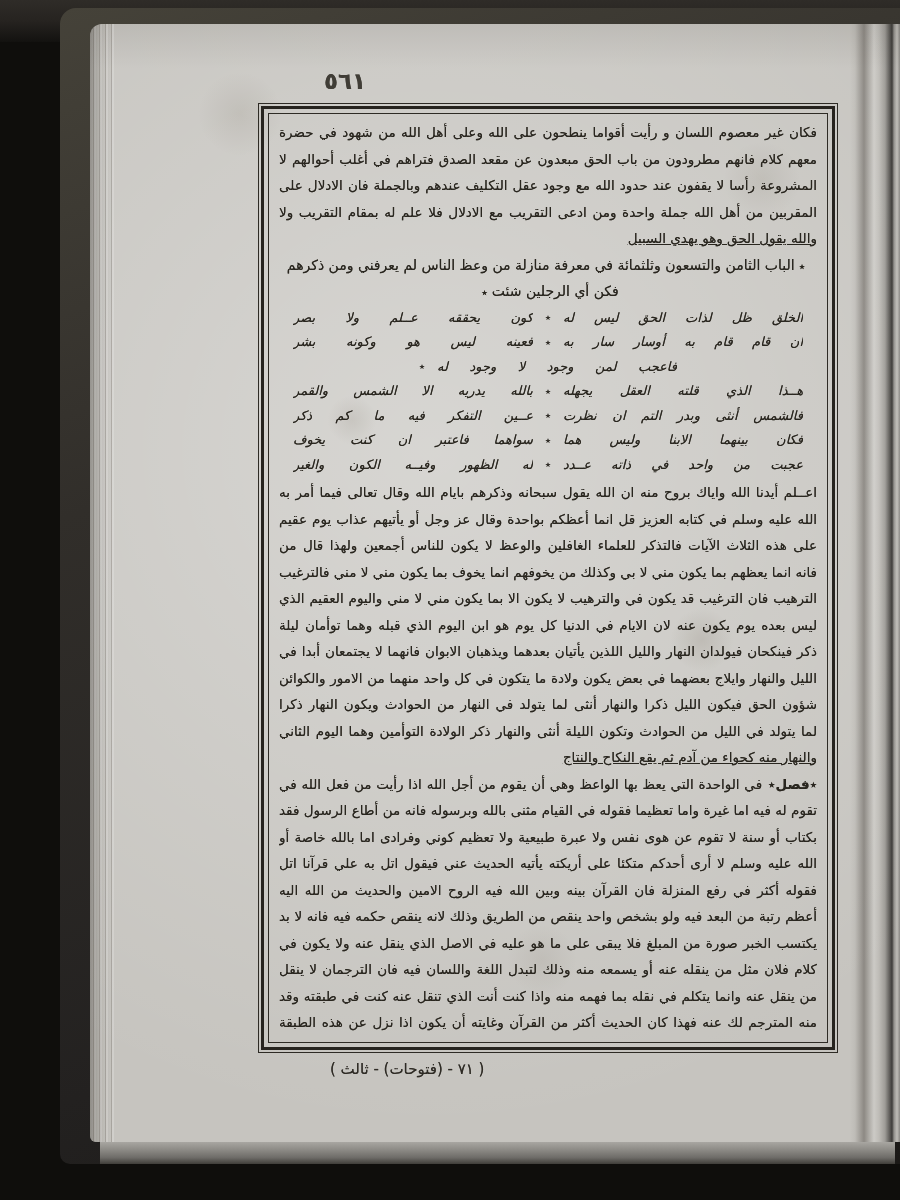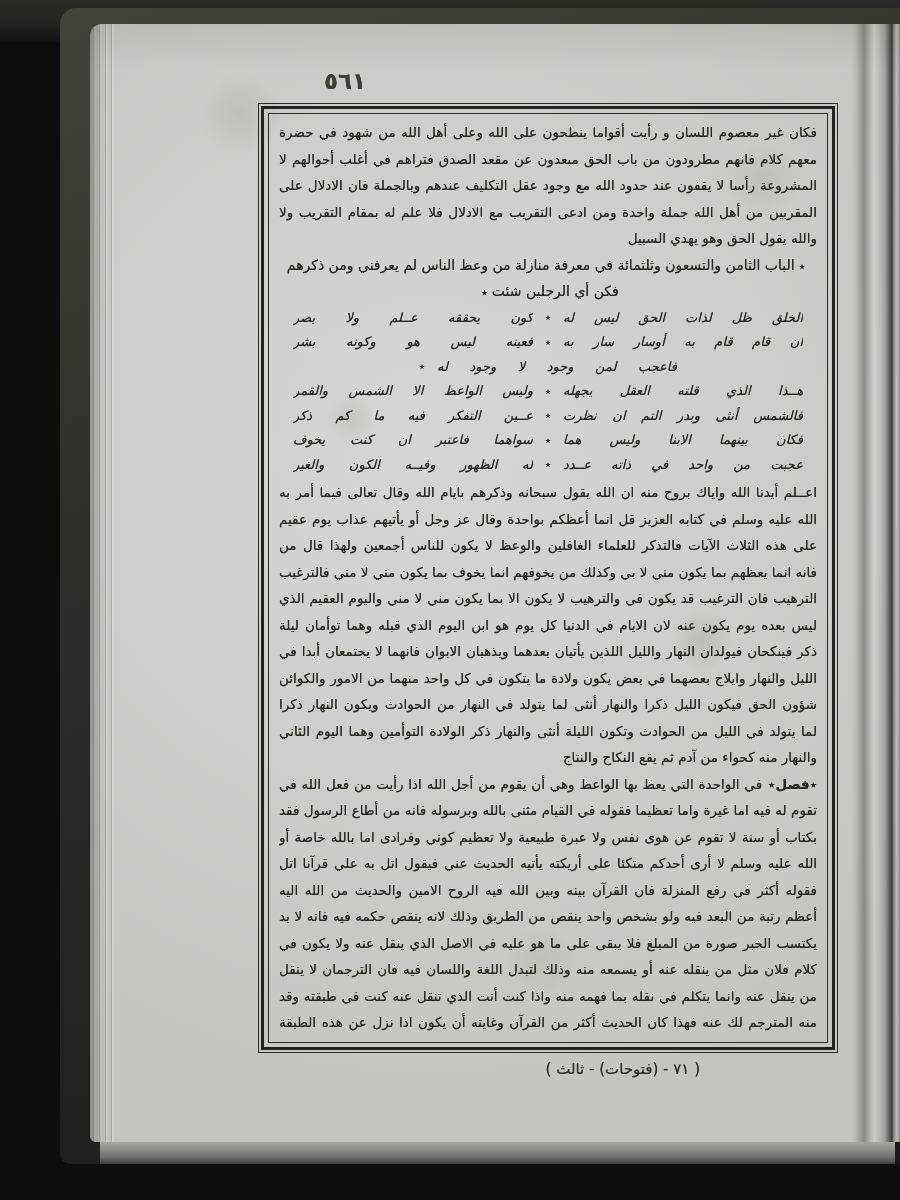--- a/index.html
+++ b/index.html
@@ -75,36 +75,36 @@
     padding:5px 10px 4px 10px;
     direction:rtl;
     text-shadow:0 0 0.6px rgba(41,38,31,0.75);
     overflow:hidden;
   }
   .tline {
     height:26.5px; line-height:26.5px; overflow:hidden;
     font-size:13.5px;
     text-align:justify; text-align-last:justify; -moz-text-align-last:justify;
   }
-  .tline.end { text-align-last:right; -moz-text-align-last:right; }
+  .tline.end { text-align-last:right;text-decoration:underline; -moz-text-align-last:right; }
   .head {
     height:26px; line-height:26px; text-align:center; font-size:14px; overflow:hidden;
   }
   .ornament { font-size:12px; padding:0 4px; }
   .poem { padding:2px 0; }
   .verse { height:24.5px; display:flex; justify-content:center; align-items:center; gap:12px; }
   .hemi {
     display:block; width:240px; height:24.5px; line-height:24.5px; overflow:hidden;
     font-size:13px; text-align:justify; text-align-last:justify;font-style:italic; -moz-text-align-last:justify;
   }
   .vsep { flex:0 0 auto; font-size:11px; color:#33302a; }
   .fasl-marker { font-weight:bold; padding-left:6px; }
   .footer {
     position:absolute; left:240px; top:1036px; width:370px;
-    direction:rtl; text-align:right; font-size:15px; color:#2e2b25;
+    direction:rtl; text-align:left; font-size:15px; color:#2e2b25;
     text-shadow:0 0 0.6px rgba(46,43,37,0.7);
   }
   .bottom-stack {
     position:absolute; left:100px; top:1142px; width:795px; height:22px;
     background: linear-gradient(180deg,#a8a6a1 0%,#8d8b86 35%,#6f6d69 70%,#403e3a 100%);
   }
 </style>
 </head>
 <body>
 
@@ -152,21 +152,21 @@
             <span class="vsep">٭</span>
             <span class="hemi">فعينه ليس هو وكونه بشر</span>
           </div>
           <div class="verse">
             <span class="hemi">فاعجب لمن وجود لا وجود له</span>
             <span class="vsep">٭</span>
           </div>
           <div class="verse">
             <span class="hemi">هــذا الذي قلته العقل يجهله</span>
             <span class="vsep">٭</span>
-            <span class="hemi">وليس الواعظ الا الشمس والقمر</span>
+            <span class="hemi">بالله يدريه الا الشمس والقمر</span>
           </div>
           <div class="verse">
             <span class="hemi">فالشمس أنثى وبدر التم ان نظرت</span>
             <span class="vsep">٭</span>
             <span class="hemi">عــين التفكر فيه ما كم ذكر</span>
           </div>
           <div class="verse">
             <span class="hemi">فكان بينهما الابنا وليس هما</span>
             <span class="vsep">٭</span>
             <span class="hemi">سواهما فاعتبر ان كنت يخوف</span>

